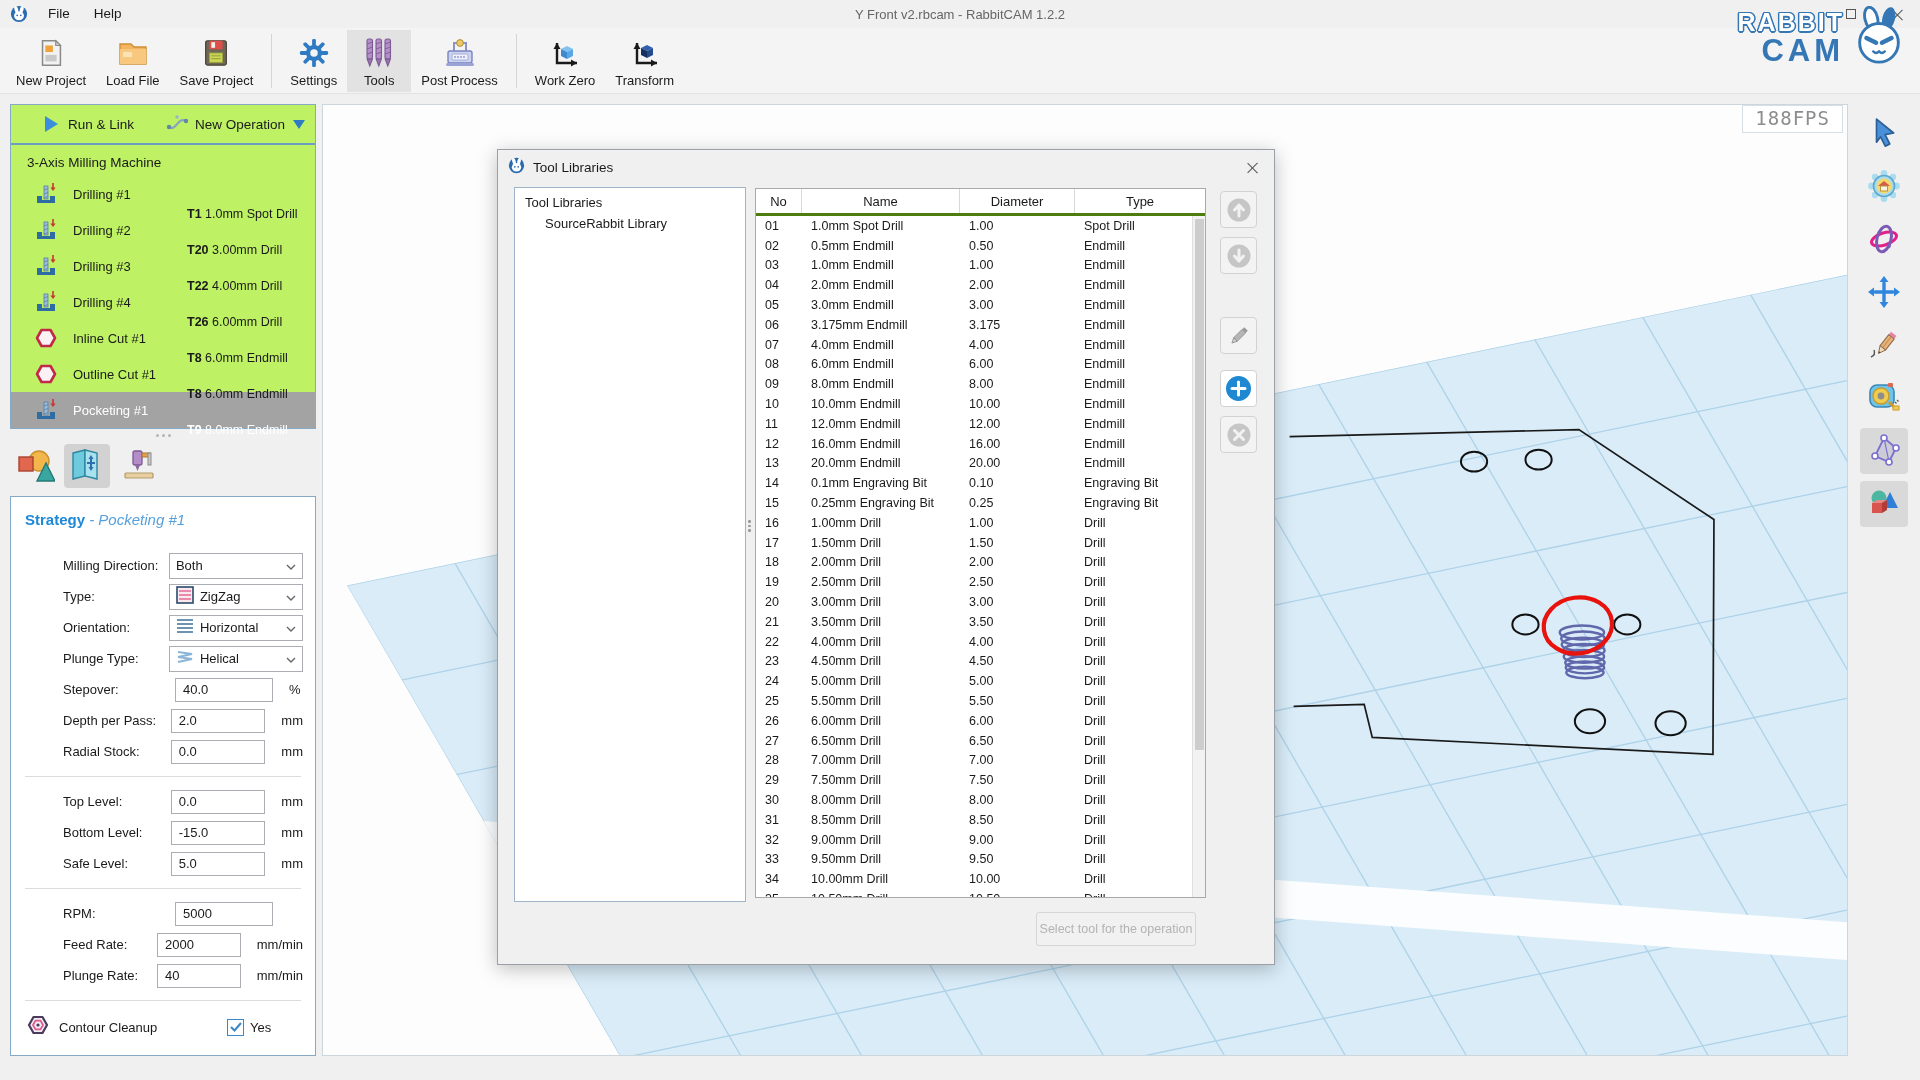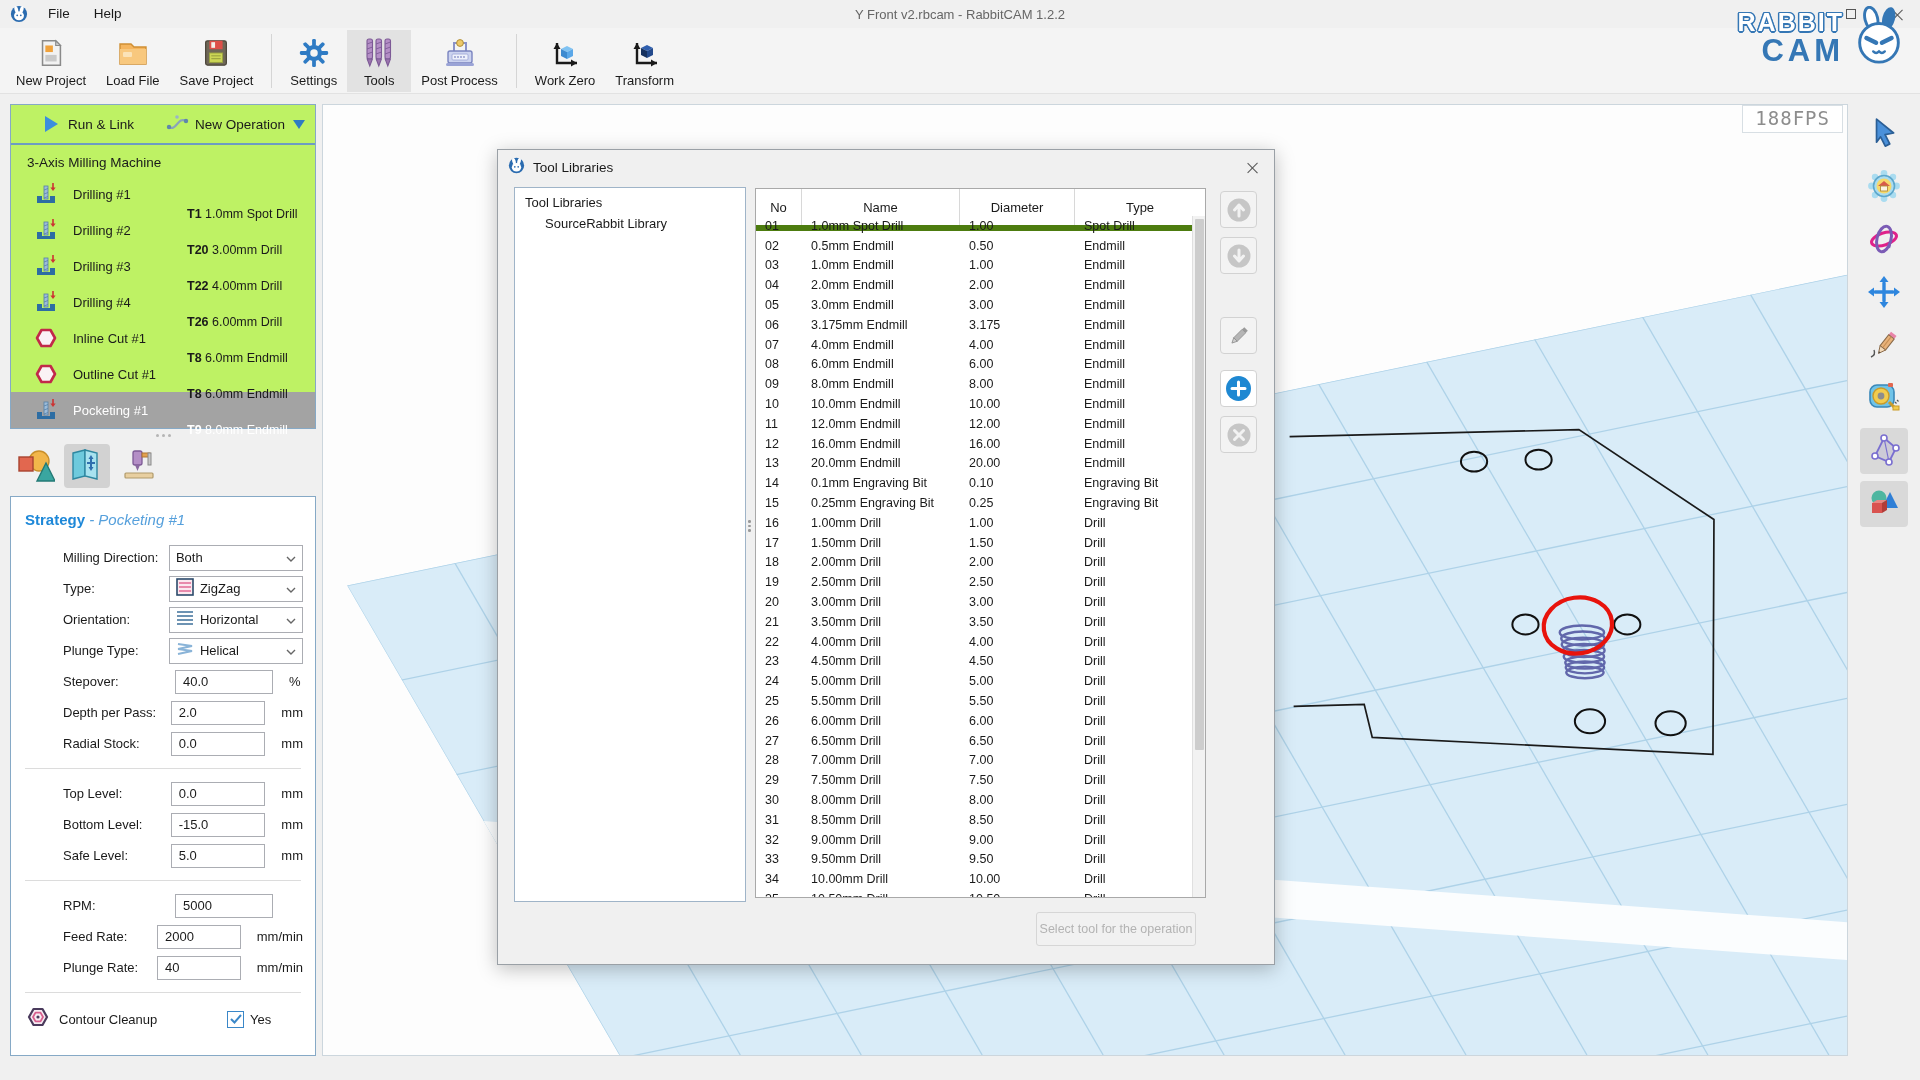--- a/index.html
+++ b/index.html
@@ -58,21 +58,21 @@
   .op.selected { background:#a3a3a3; }
   .op.selected .op-name,.op.selected .op-tool,.op.selected b { color:#fff; }
   .splitter { height:13px; display:flex; align-items:center; justify-content:center; gap:3px; }
   .splitter i { width:3px;height:3px;border-radius:50%;background:#b5b5b5; }
   .tabs-row { display:flex; gap:6px; padding:2px 0 8px 2px; }
   .tab-ic { width:46px; height:44px; display:flex; align-items:center; justify-content:center; border-radius:4px; }
   .tab-ic.selected { background:#d2d2d2; }
 
   
   .strategy-box { border:1px solid #86a9c6; background:#fff; flex:1; margin-bottom:24px; padding:14px 12px 0 14px; }
-  .strat-title { font-size:15px; margin-bottom:14px; }
+  .strat-title { font-size:15px; margin-bottom:22px; }
   .strat-title .t1 { color:#1e88d8; font-weight:bold; }
   .strat-title .t2 { color:#56a0dc; font-style:italic; }
   .frow { display:flex; align-items:center; height:31px; }
   .frow .flabel { width:112px; font-size:13px;margin-left:38px; }
   .sel { width:141px; height:26px; border:1px solid #abadb3; background:#fff; display:flex; align-items:center; padding:0 6px; font-size:13px; gap:6px;}
   .sel .chev { margin-left:auto; }
   .inp { width:98px; height:24px; border:1px solid #abadb3; background:#fff; display:flex; align-items:center; padding-left:7px; font-size:13px; }
   .unit { font-size:13px; margin-left:16px; }
   .hr { border-top:1px solid #dcdcdc; margin:9px 2px 9px 0; }
   .cleanup-row { display:flex; align-items:center; height:34px; margin-top:2px;}
@@ -94,21 +94,21 @@
   
   .dialog { position:absolute; left:497px; top:149px; width:778px; height:816px; background:#f0f0f0;
             border:1px solid #9aa0a6; box-shadow:0 4px 18px rgba(0,0,0,.25); z-index:10; }
   .dlg-titlebar { height:34px; display:flex; align-items:center; padding-left:10px; }
   .dlg-title { font-size:13.5px; margin-left:8px; }
   .dlg-close { margin-left:auto; width:44px; height:100%; display:flex; align-items:center; justify-content:center; }
   .tree-panel { position:absolute; left:16px; top:37px; width:232px; height:715px; background:#fff; border:1px solid #9fb4c8; font-size:13px; }
   .tree-root { padding:7px 0 2px 10px; }
   .tree-child { padding:4px 0 2px 30px; }
   .tbl { position:absolute; left:257px; top:38px; width:451px; height:710px; background:#fff; border:1px solid #a9a9a9; overflow:hidden;}
-  .tbl-head { display:grid; grid-template-columns:46px 158px 115px 1fr; height:42px; border-bottom:6px solid #4d7c0f; }
+  .tbl-head { display:grid; grid-template-columns:46px 158px 115px 1fr; height:27px; border-bottom:3px solid #4d7c0f; }
   .tbl-head div { font-size:13px; display:flex; align-items:center; justify-content:center; border-right:1px solid #d8d8d8; }
   .tbl-head div:last-child{ border-right:none; }
   .tbl-body { position:absolute; top:27px; left:0; right:13px; bottom:0; overflow:hidden; }
   .trow { display:grid; grid-template-columns:46px 158px 115px 1fr; height:19.8px; align-items:center; font-size:12.5px; }
   .trow div { padding-left:9px; white-space:nowrap; }
   .vscroll { position:absolute; top:27px; right:0; width:13px; bottom:0; background:#f2f2f2; border-left:1px solid #e0e0e0;}
   .vthumb { position:absolute; top:3px; left:1.5px; width:9px; height:78%; background:#cdcdcd; border-radius:1px;}
   .tbl-grip { position:absolute; left:250px; top:370px; display:flex; flex-direction:column; gap:2px;}
   .tbl-grip i{ width:2.5px;height:2.5px;background:#9a9a9a;border-radius:50%;}
   .dlg-sidebtn { position:absolute; left:722px; width:37px; height:37px; border:1px solid #d2d2d2; border-radius:4px;

